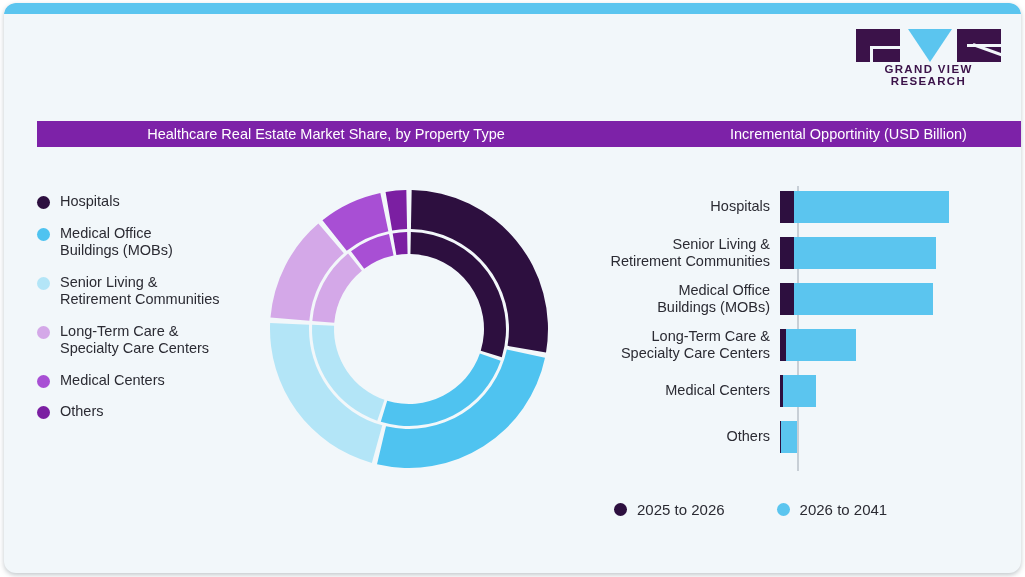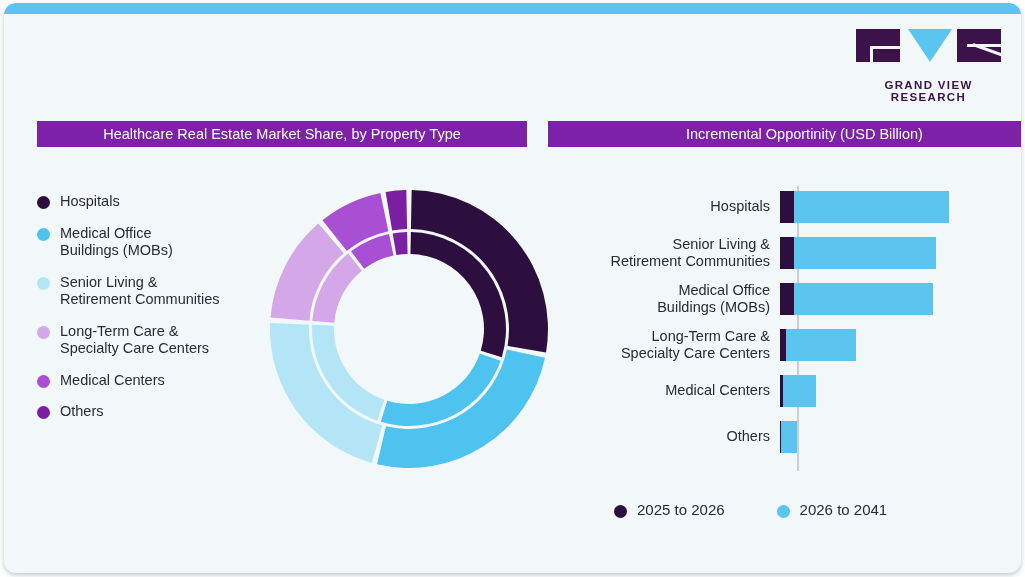--- a/index.html
+++ b/index.html
@@ -29,29 +29,29 @@
   .lg-g::after{content:"";position:absolute;left:14px;top:17px;width:30px;height:3px;background:#f2f7fa;}
   .lg-g::before{content:"";position:absolute;left:14px;top:17px;width:3px;height:16px;background:#f2f7fa;}
   .lg-v{position:absolute;left:52px;top:0;width:0;height:0;
         border-left:22px solid transparent;border-right:22px solid transparent;
         border-top:33px solid #5bc5ef;}
   .lg-r{position:absolute;left:101px;top:0;width:44px;height:33px;background:#3b1249;overflow:hidden;}
   .lg-r::after{content:"";position:absolute;left:10px;top:15px;width:36px;height:3px;background:#f2f7fa;}
   .lg-r::before{content:"";position:absolute;left:16px;top:14px;width:38px;height:3px;background:#f2f7fa;
         transform:rotate(20deg);transform-origin:left center;}
   #logo-text{
-    margin-top:17px;font-size:11.5px;font-weight:bold;letter-spacing:1.35px;
+    margin-top:1px;font-size:11.5px;font-weight:bold;letter-spacing:1.35px;
     color:#3b1249;text-align:center;width:145px;
   }
 
   
   .banner{
     position:absolute;height:26px;background:#7d22a8;
     display:flex;align-items:center;justify-content:center;
-    color:#ffffff;font-size:14.5px;
+    color:#ffffff;font-size:14.5px;padding-left:44px;
   }
   #banner-left{left:33px;top:118px;width:490px;}
   #banner-right{left:544px;top:118px;width:513px;}
 
   
   #donut-legend{position:absolute;left:33px;top:190px;width:230px;}
   .leg-row{display:flex;align-items:flex-start;margin-bottom:14px;}
   .leg-dot{flex:0 0 auto;width:13px;height:13px;border-radius:50%;margin-right:10px;margin-top:3px;}
   .leg-label{font-size:14.5px;color:#2b2b33;line-height:17.5px;white-space:pre-line;}
 
@@ -66,21 +66,21 @@
     font-size:14.5px;color:#2b2b33;line-height:17.5px;white-space:pre-line;
   }
   .bar-track{position:relative;height:100%;display:flex;align-items:center;}
   .seg{height:32px;}
   .seg-a{background:#2d0f3f;}
   .seg-b{background:#5bc5ef;}
   #bar-axis{position:absolute;left:227px;top:8px;width:1.5px;height:285px;background:#c8cfd6;}
 
   
   #bar-legend{position:absolute;left:610px;top:498px;display:flex;align-items:center;}
-  .blg-item{display:flex;align-items:flex-end;margin-right:52px;}
+  .blg-item{display:flex;align-items:center;margin-right:52px;}
   .blg-dot{width:13px;height:13px;border-radius:50%;margin-right:10px;}
   .blg-label{font-size:15px;color:#2b2b33;}
 </style>
 </head>
 <body>
 
 <div id="card">
 
   <div id="topbar"></div>
 

